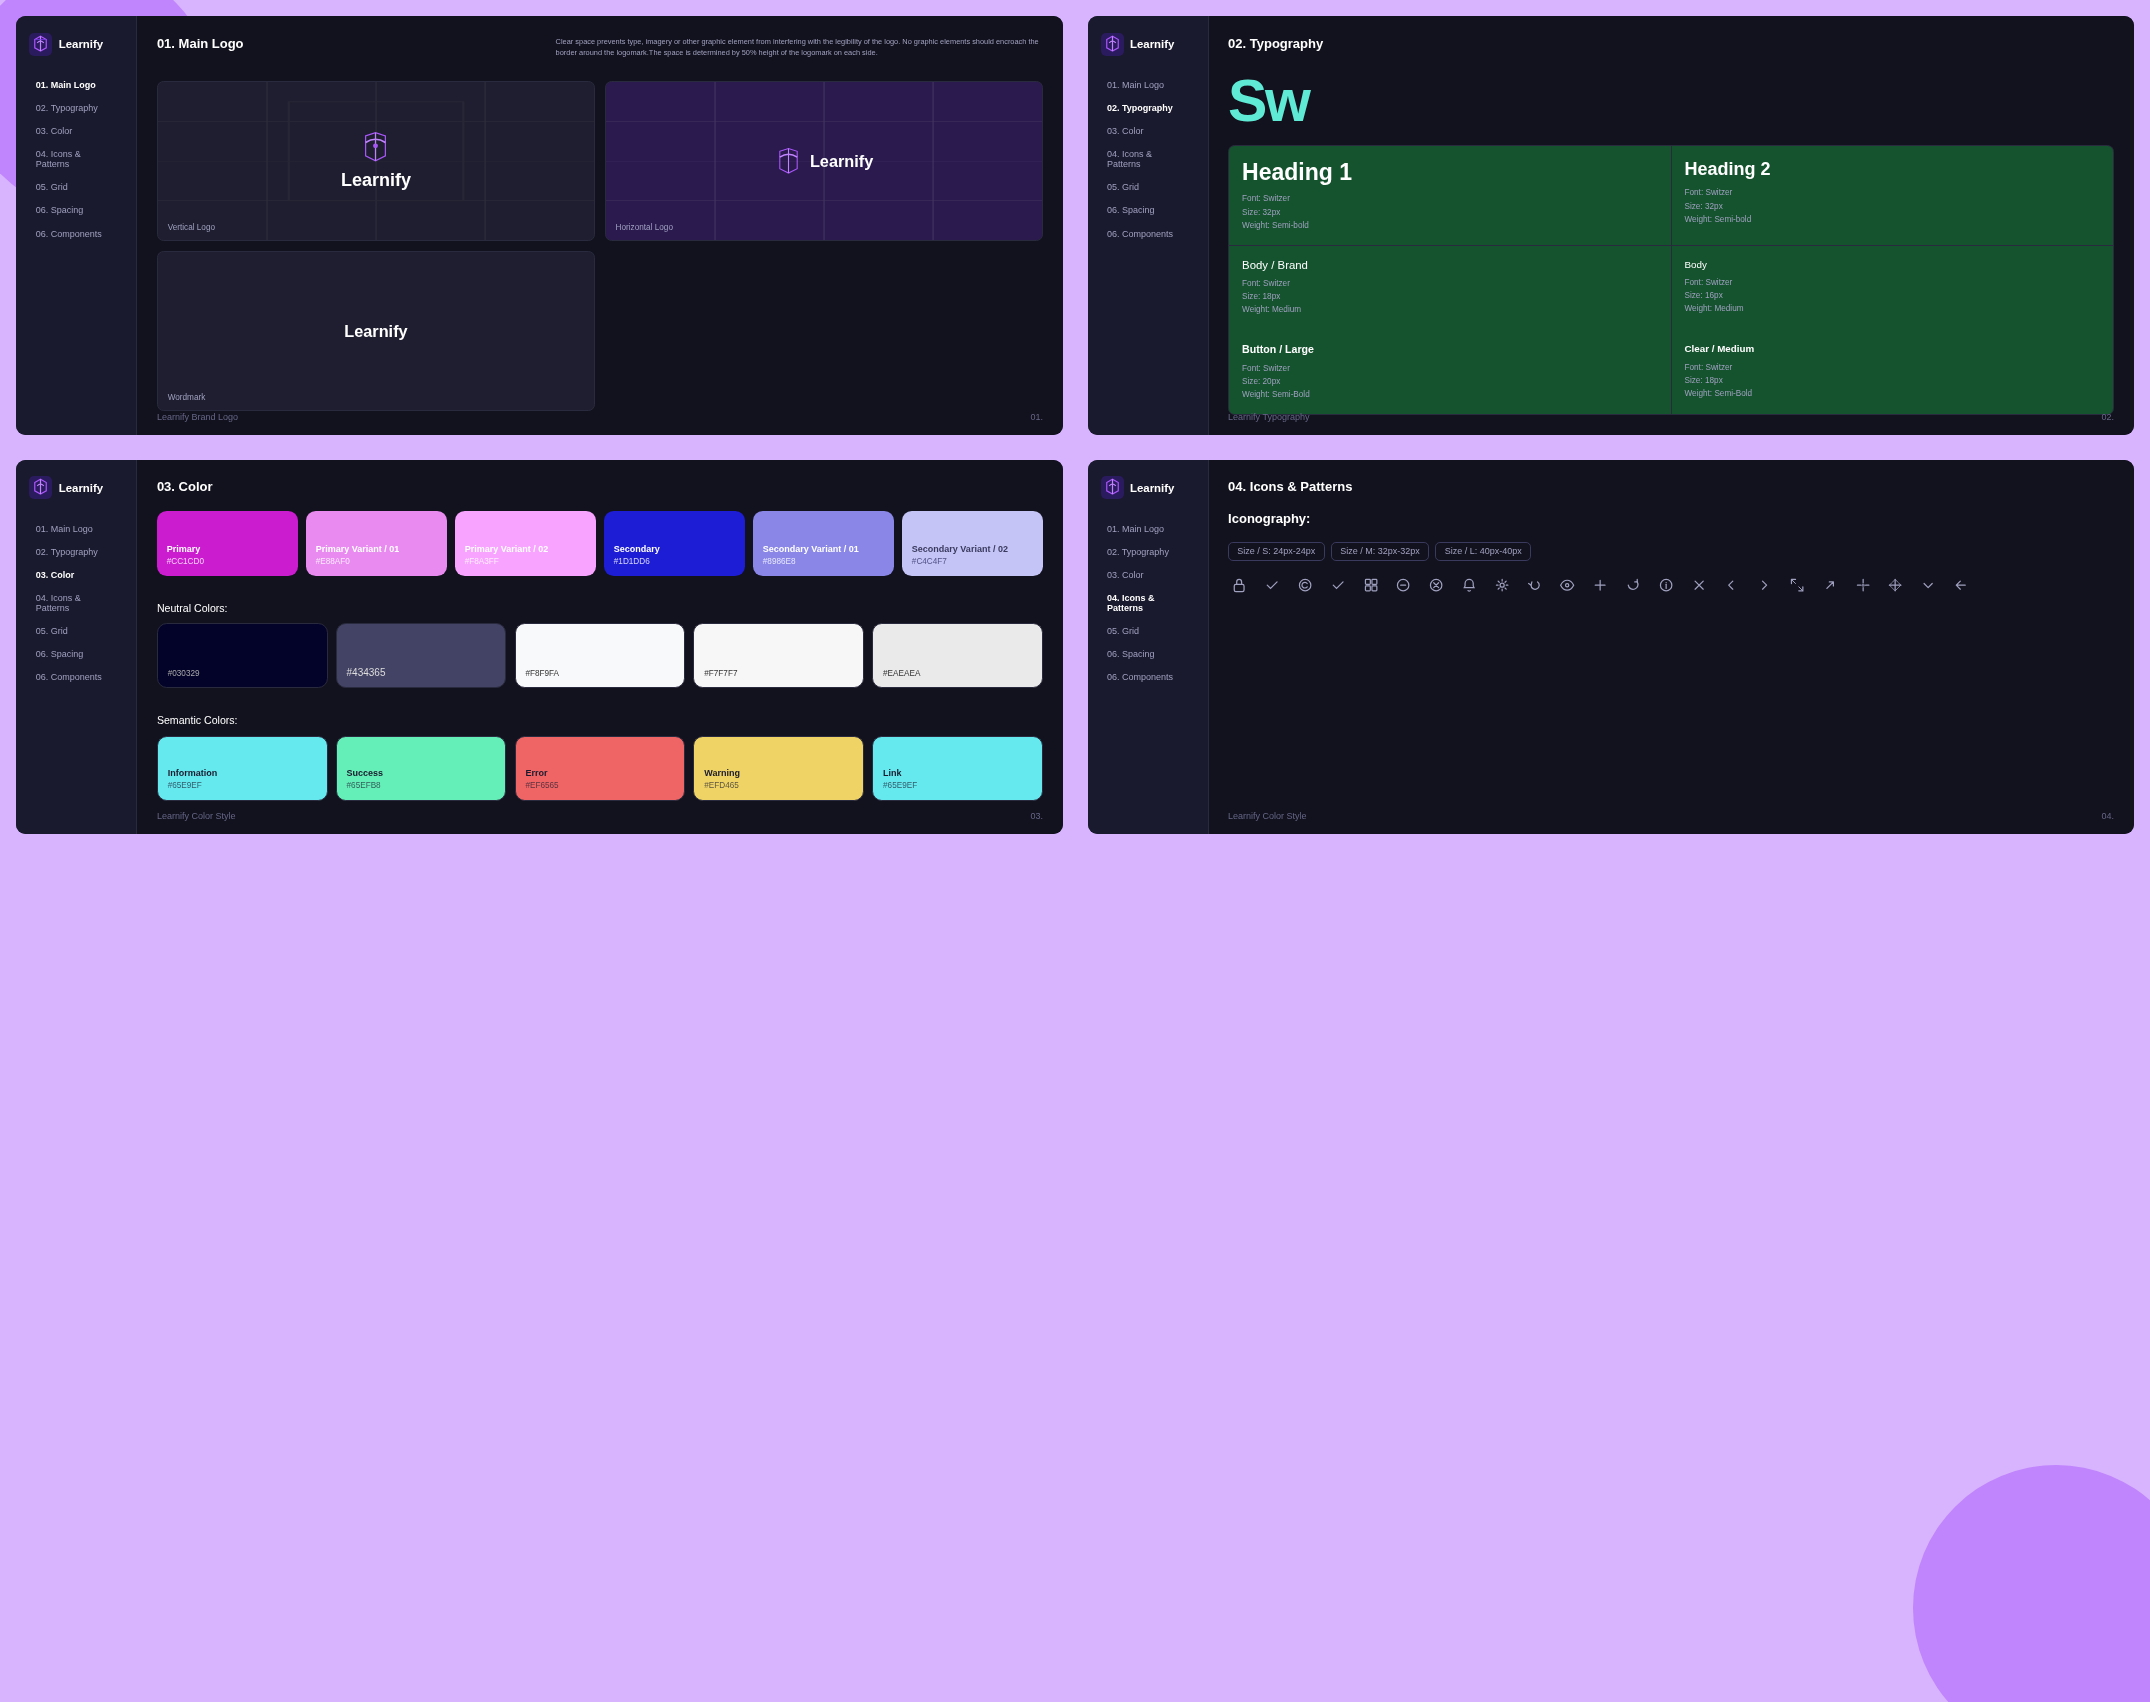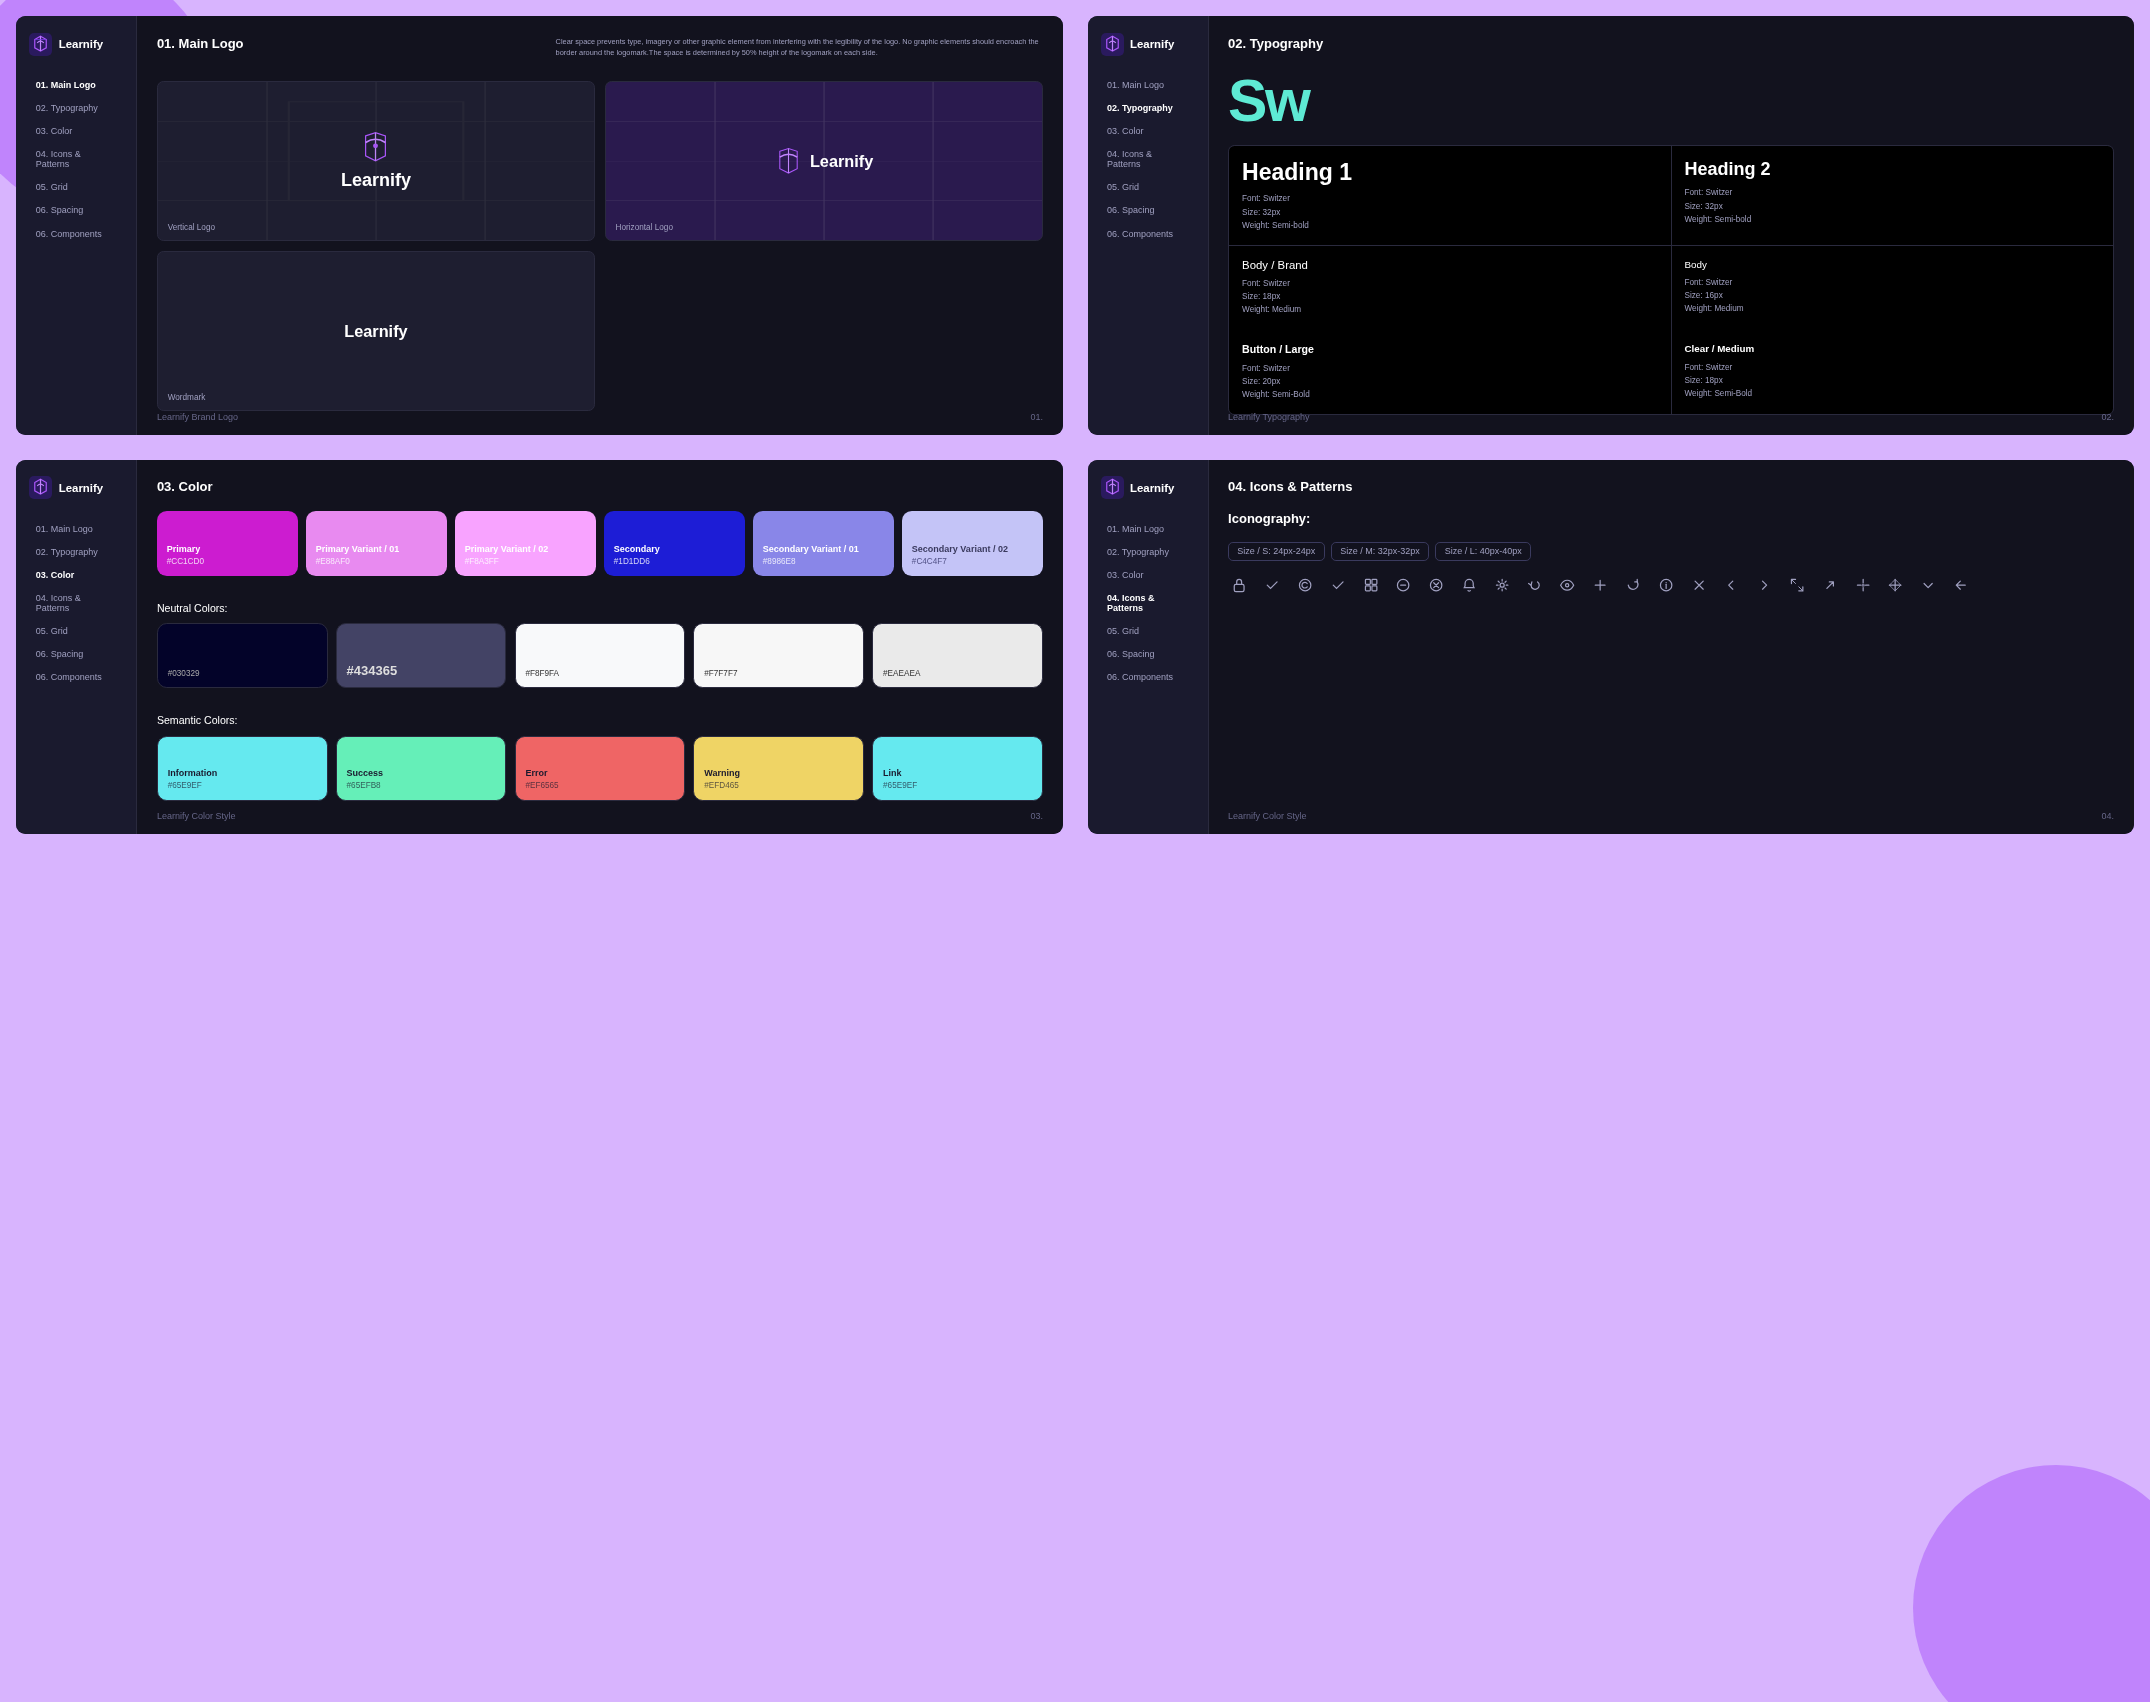--- a/index.html
+++ b/index.html
@@ -175,21 +175,21 @@
     .typo-grid {
       display: grid;
       grid-template-columns: 1fr 1fr;
       gap: 0.8px;
       background: #2a2a3e;
       border: 0.8px solid #2a2a3e;
       border-radius: 6.5px;
       overflow: hidden;
     }
     .typo-cell {
-      background: #000000;
+      background: #14532d;
       padding: 13px;
     }
     .typo-heading1 {
       font-size: 23px;
       font-weight: 700;
       color: #ffffff;
       margin-bottom: 6.5px;
     }
     .typo-heading2 {
       font-size: 18px;
@@ -524,21 +524,21 @@
           <span class="color-card-hex" style="color:rgba(26,26,80,0.7);">#C4C4F7</span>
         </div>
       </div>
 
       <div class="color-section-title">Neutral Colors:</div>
       <div class="color-row">
         <div class="neutral-card" style="background:#030329;flex:1;">
           <span style="color:#aaa;font-size:8.2px;">#030329</span>
         </div>
         <div class="neutral-card" style="background:#434365;flex:1;">
-          <span style="color:#ddd;font-size:13px;font-weight:bold;">#434365</span>
+          <span style="color:#ddd;font-size:10px;">#434365</span>
         </div>
         <div class="neutral-card" style="background:#F8F9FA;flex:1;">
           <span style="color:#333;font-size:8.2px;">#F8F9FA</span>
         </div>
         <div class="neutral-card" style="background:#F7F7F7;flex:1;">
           <span style="color:#333;font-size:8.2px;">#F7F7F7</span>
         </div>
         <div class="neutral-card" style="background:#EAEAEA;flex:1;">
           <span style="color:#333;font-size:8.2px;">#EAEAEA</span>
         </div>

